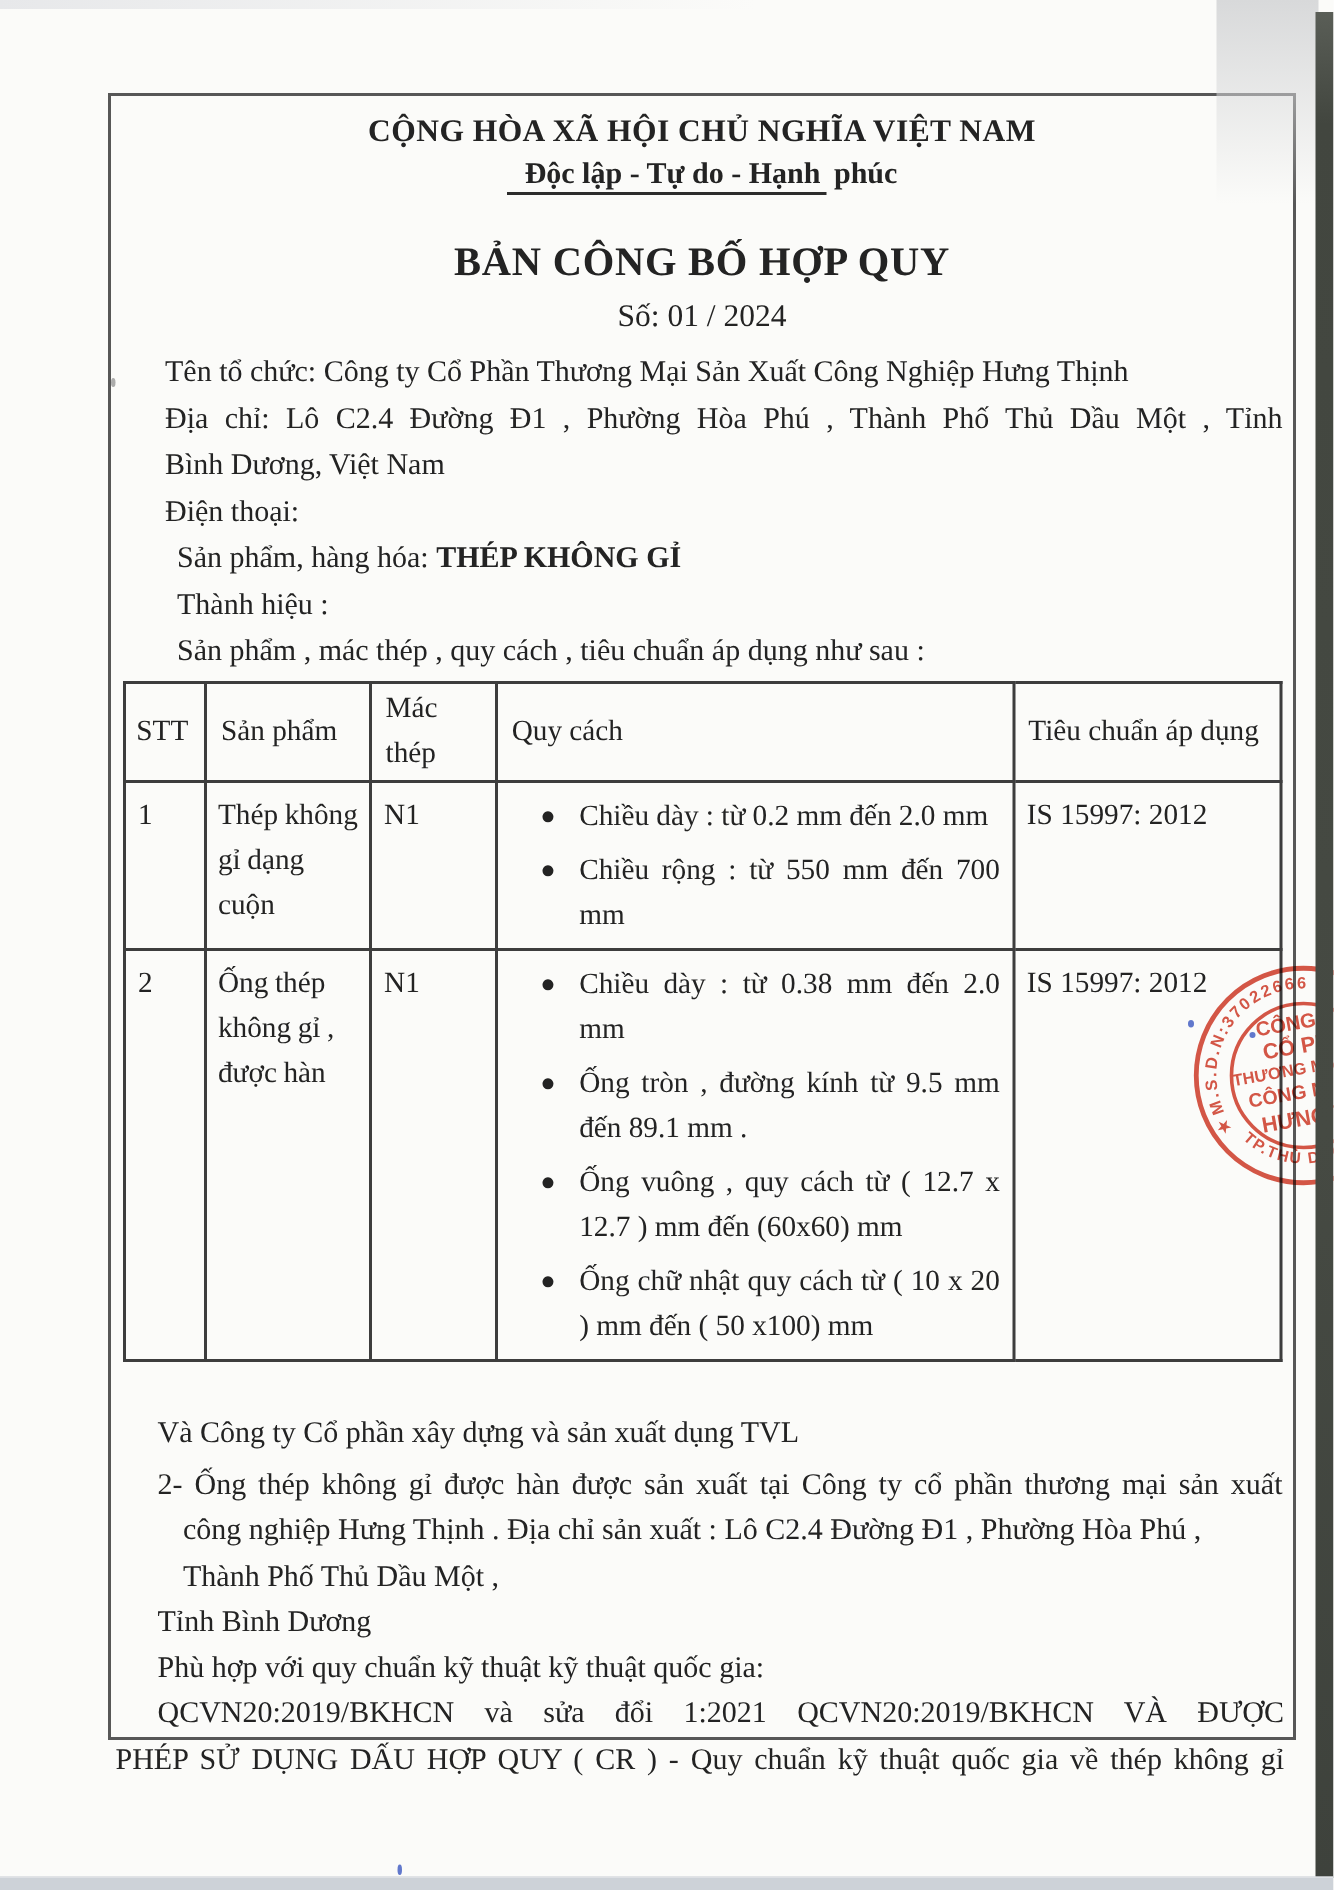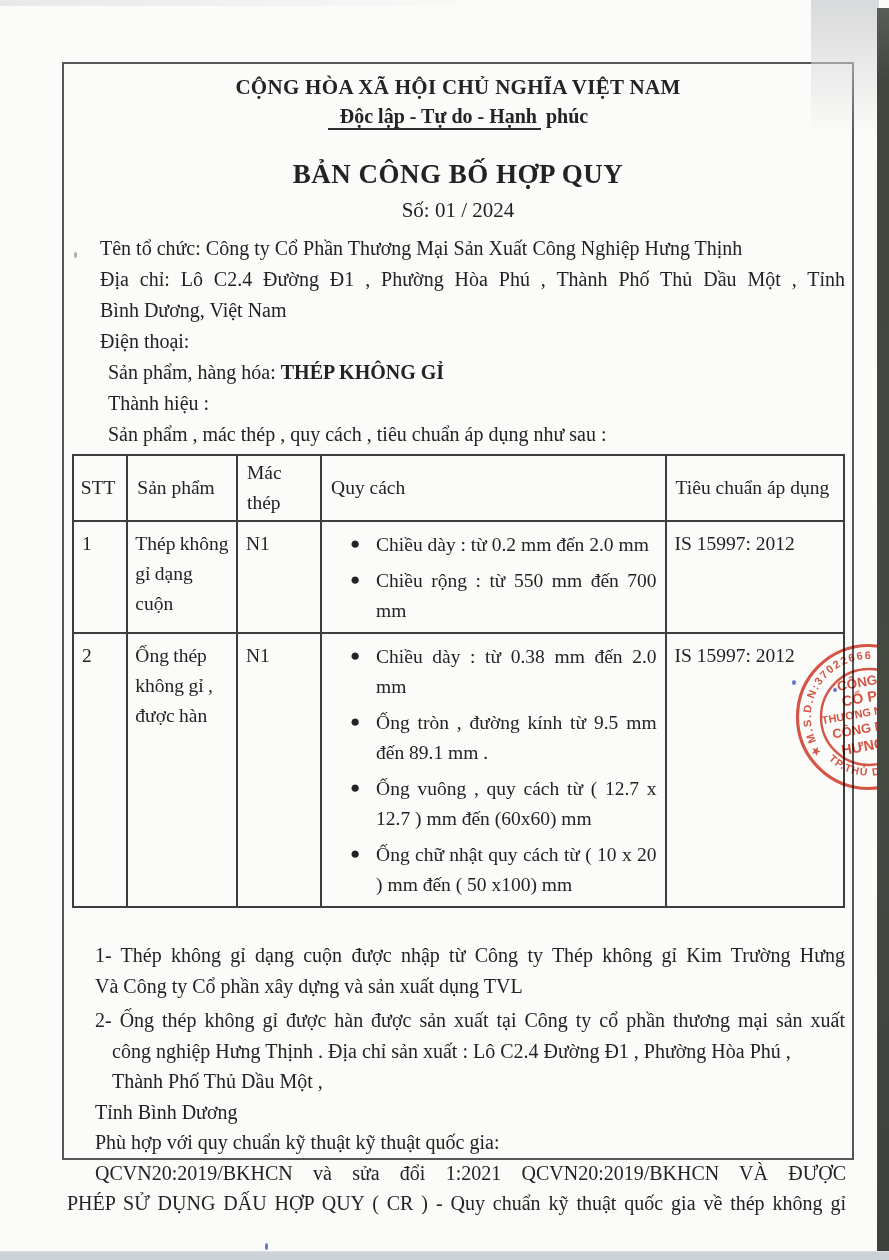--- a/index.html
+++ b/index.html
@@ -16,21 +16,21 @@
     background:linear-gradient(180deg,#d8d9da 0%,rgba(255,255,255,0) 80%);z-index:2;}
   .edge-strip{position:absolute;left:877px;top:8px;width:12px;height:1244px;
     background:linear-gradient(180deg,#5a5e57 0%,#42463f 6%,#464a43 60%,#3e423c 100%);z-index:7;}
   .bottom-band{position:absolute;left:0;bottom:0;width:889px;height:8px;
     background:#cdd2d8;border-top:1px solid #dde0e4;z-index:7;}
   .speck{position:absolute;border-radius:50%;z-index:8;}
   .speck.blue{background:#3b57c0;opacity:.8;}
   .speck.gray{background:#8a8a8a;opacity:.7;}
 
   
-  .page-frame{position:absolute;left:62px;top:62px;width:792px;height:1098px;
+  .page-frame{position:absolute;left:72px;top:62px;width:792px;height:1098px;
     border:2px solid #575757;box-sizing:border-box;background:transparent;z-index:1;}
   .content{position:relative;width:788px;}
 
   .doc-head{text-align:center;}
   .country{margin-top:10px;font-weight:bold;font-size:21px;line-height:26px;letter-spacing:.3px;}
   .motto{margin-top:3px;font-weight:bold;font-size:20px;line-height:26px;}
   .motto .ul{border-bottom:2px solid #2c2c2c;padding:0 4px 1px 12px;}
   .title{margin-top:28px;font-weight:bold;font-size:27px;line-height:34px;letter-spacing:.5px;}
   .doc-no{margin-top:6px;font-size:21px;line-height:26px;}
 
@@ -124,21 +124,20 @@
           <div class="spec"><span class="bullet">●</span><span>Ống vuông , quy cách từ ( 12.7 x 12.7 ) mm đến (60x60) mm</span></div>
           <div class="spec"><span class="bullet">●</span><span>Ống chữ nhật quy cách từ ( 10 x 20 ) mm đến ( 50 x100) mm</span></div>
         </td>
         <td class="c-tc">IS 15997: 2012</td>
       </tr>
     </tbody>
       </table>
 
     <div class="notes">
       <div>
-        <div class="fill">1-  Thép không gỉ dạng cuộn được nhập từ Công ty Thép không gỉ Kim Trường Hưng</div>
         <div>Và Công ty Cổ phần xây dựng và sản xuất dụng TVL</div>
       </div>
       <div class="note2">
         <div class="fill">2-  Ống thép không gỉ được hàn được sản xuất tại Công ty cổ phần thương mại sản xuất</div>
         <div class="l2">công nghiệp Hưng Thịnh . Địa chỉ sản xuất : Lô C2.4 Đường Đ1 , Phường Hòa Phú ,</div>
         <div class="l2">Thành Phố Thủ Dầu Một ,</div>
       </div>
       <div>Tỉnh Bình Dương</div>
       <div>Phù hợp với quy chuẩn kỹ thuật kỹ thuật quốc gia:</div>
     </div>

